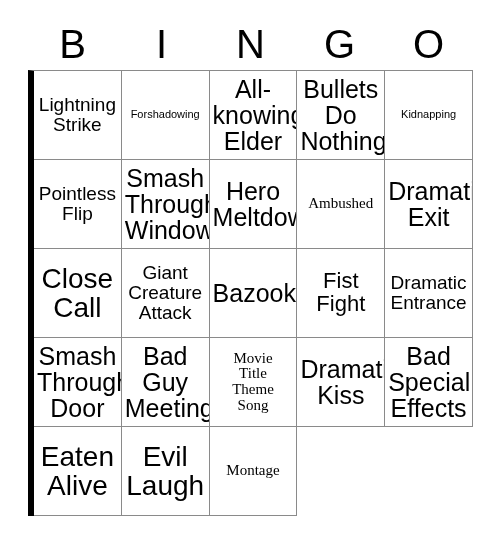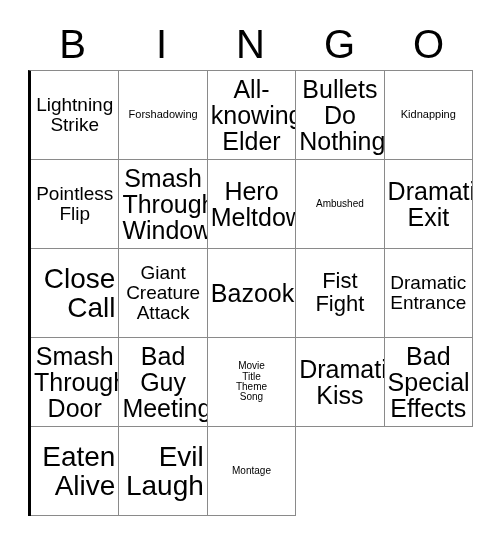--- a/index.html
+++ b/index.html
@@ -46,21 +46,21 @@
   #bingo-grid {
     position: absolute;
     left: 28px;
     top: 70px;
     width: 445px;
     height: 446px;
     display: grid;
     grid-template-columns: repeat(5, 1fr);
     grid-template-rows: repeat(5, 1fr);
     border-top: 1px solid #8a8a8a;
-    border-left: 3px solid #000000;
+    border-left: 6px solid #000000;
     box-sizing: border-box;
     background: #ffffff;
   }
   .bingo-cell {
     border-right: 1px solid #8a8a8a;
     border-bottom: 1px solid #8a8a8a;
     box-sizing: border-box;
     display: flex;
     align-items: center;
     justify-content: center;
@@ -72,24 +72,24 @@
   .cell-text {
     display: block;
     width: 100%;
     text-align: center;
     line-height: 1.04;
     color: #000000;
     white-space: pre-line;
   }
   
   .sz-xl  { font-size: 22px; }
-  .sz-lg  { font-size: 28px; text-align: right; }
+  .sz-lg  { font-size: 28px; }
   .sz-md  { font-size: 25px; }
   .sz-sm  { font-size: 19px; }
-  .sz-xs  { font-size: 10px; }
+  .sz-xs  { font-size: 15px; font-family: Liberation Serif, serif; }
   .sz-xxs { font-size: 11px; }
 </style>
 </head>
 <body>
 
 <div id="bingo-card">
 
   <div id="header-row">
     <div class="header-letter">B</div>
     <div class="header-letter">I</div>

